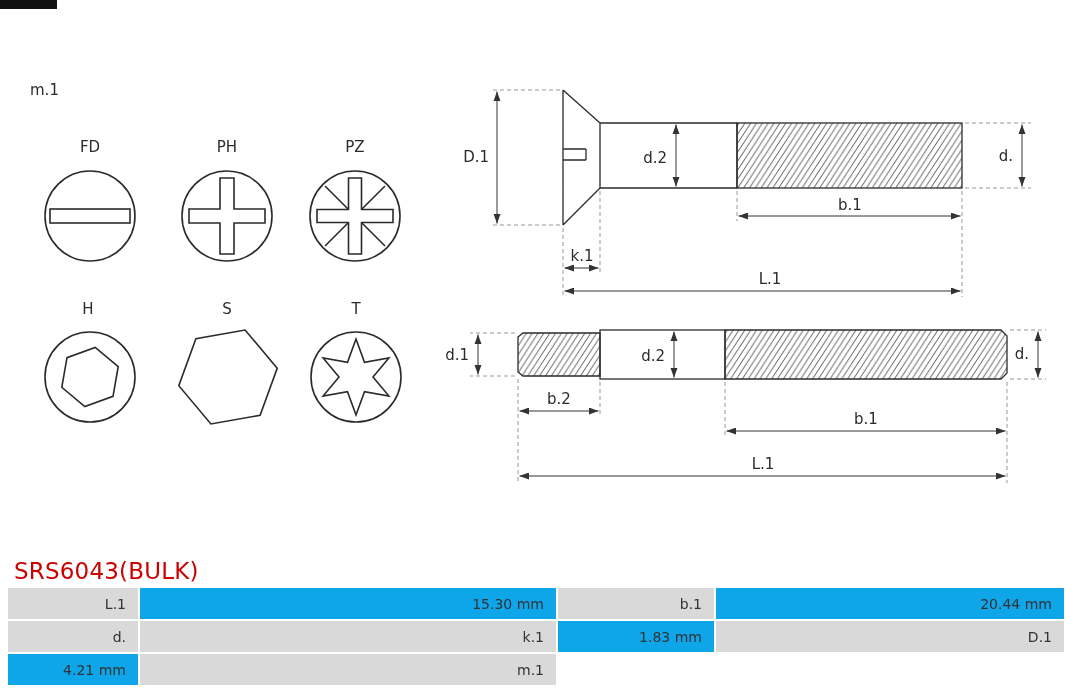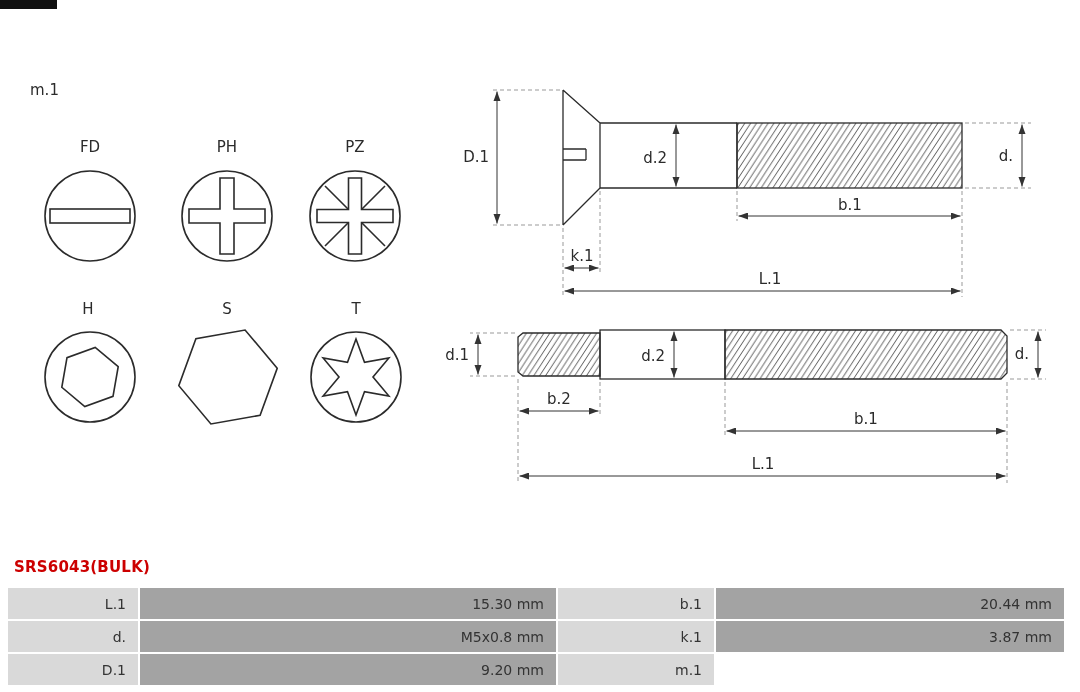--- a/index.html
+++ b/index.html
@@ -2,29 +2,29 @@
 <html><head>
 <meta charset="utf-8">
 <style>
   * { margin:0; padding:0; box-sizing:border-box; }
   html,body { width:1080px; height:692px; background:#fff;
               font-family:"DejaVu Sans","Liberation Sans",sans-serif; }
   .screen { position:relative; width:1080px; height:692px; background:#fff; overflow:hidden; }
   .corner-mark { position:absolute; left:0; top:0; width:57px; height:9px; background:#101010; }
   .drawing-svg { position:absolute; left:0; top:0; }
 
-  .part-number { position:absolute; left:14px; top:558px; font-size:15px; color:#cc0000; letter-spacing:.2px;font-weight:bold; }
+  .part-number { position:absolute; left:14px; top:558px; font-size:23px; color:#cc0000; letter-spacing:.2px; }
 
   .spec-table { position:absolute; left:8px; top:588px; display:grid;
                 grid-template-columns:130px 416px 156px 348px;
                 grid-auto-rows:31px; gap:2px; }
   .cell { display:flex; align-items:center; justify-content:flex-end;
           padding-right:12px; font-size:14px; color:#333; }
   .cell.label { background:#d9d9d9; }
-  .cell.value { background:#a3a3a3; }
+  .cell.value { background:#0ea5e9; }
 
   
   .outline { stroke:#2b2b2b; stroke-width:1.3; fill:none; }
   .thread  { stroke:#2b2b2b; stroke-width:1.3; fill:url(#hatch); }
   .icon    { stroke:#2b2b2b; stroke-width:1.6; fill:none; }
   .icon-fill { stroke:#2b2b2b; stroke-width:1.6; fill:#fff; }
   .dim { stroke:#333; stroke-width:1; fill:none; }
   .ext { stroke:#999; stroke-width:1; stroke-dasharray:4 3; fill:none; }
   text.lbl { font-size:15px; fill:#2b2b2b; }
 </style>
@@ -154,22 +154,21 @@
   <div class="part-number">SRS6043(BULK)</div>
 
   <div class="spec-table">
 
     <div class="cell label">L.1</div>
     <div class="cell value">15.30 mm</div>
     <div class="cell label">b.1</div>
     <div class="cell value">20.44 mm</div>
 
     <div class="cell label">d.</div>
-    <div class="cell value">M5x0.8 mm</div>
     <div class="cell label">k.1</div>
-    <div class="cell value">3.87 mm</div>
+    <div class="cell value">1.83 mm</div>
 
     <div class="cell label">D.1</div>
-    <div class="cell value">9.20 mm</div>
+    <div class="cell value">4.21 mm</div>
     <div class="cell label">m.1</div>
   </div>
 
 </div>
 
 </body></html>

